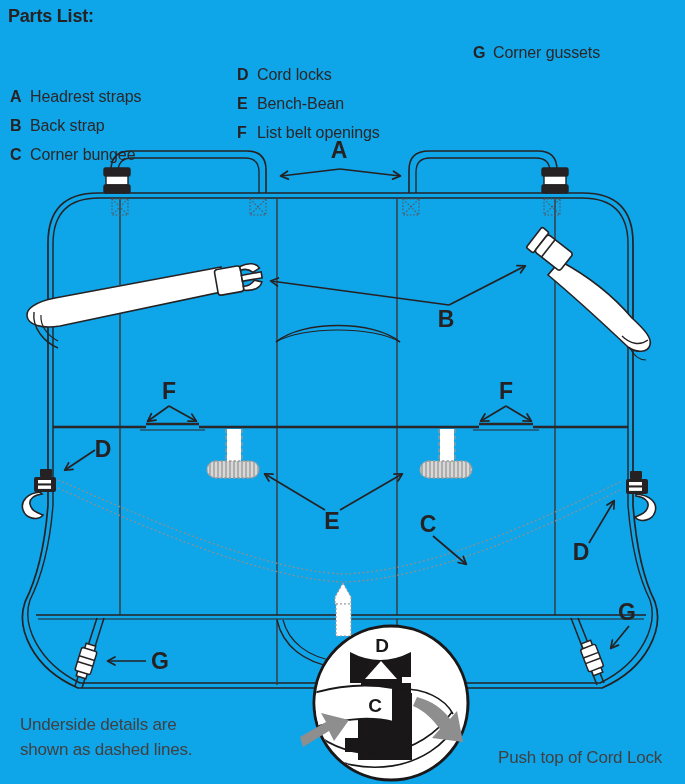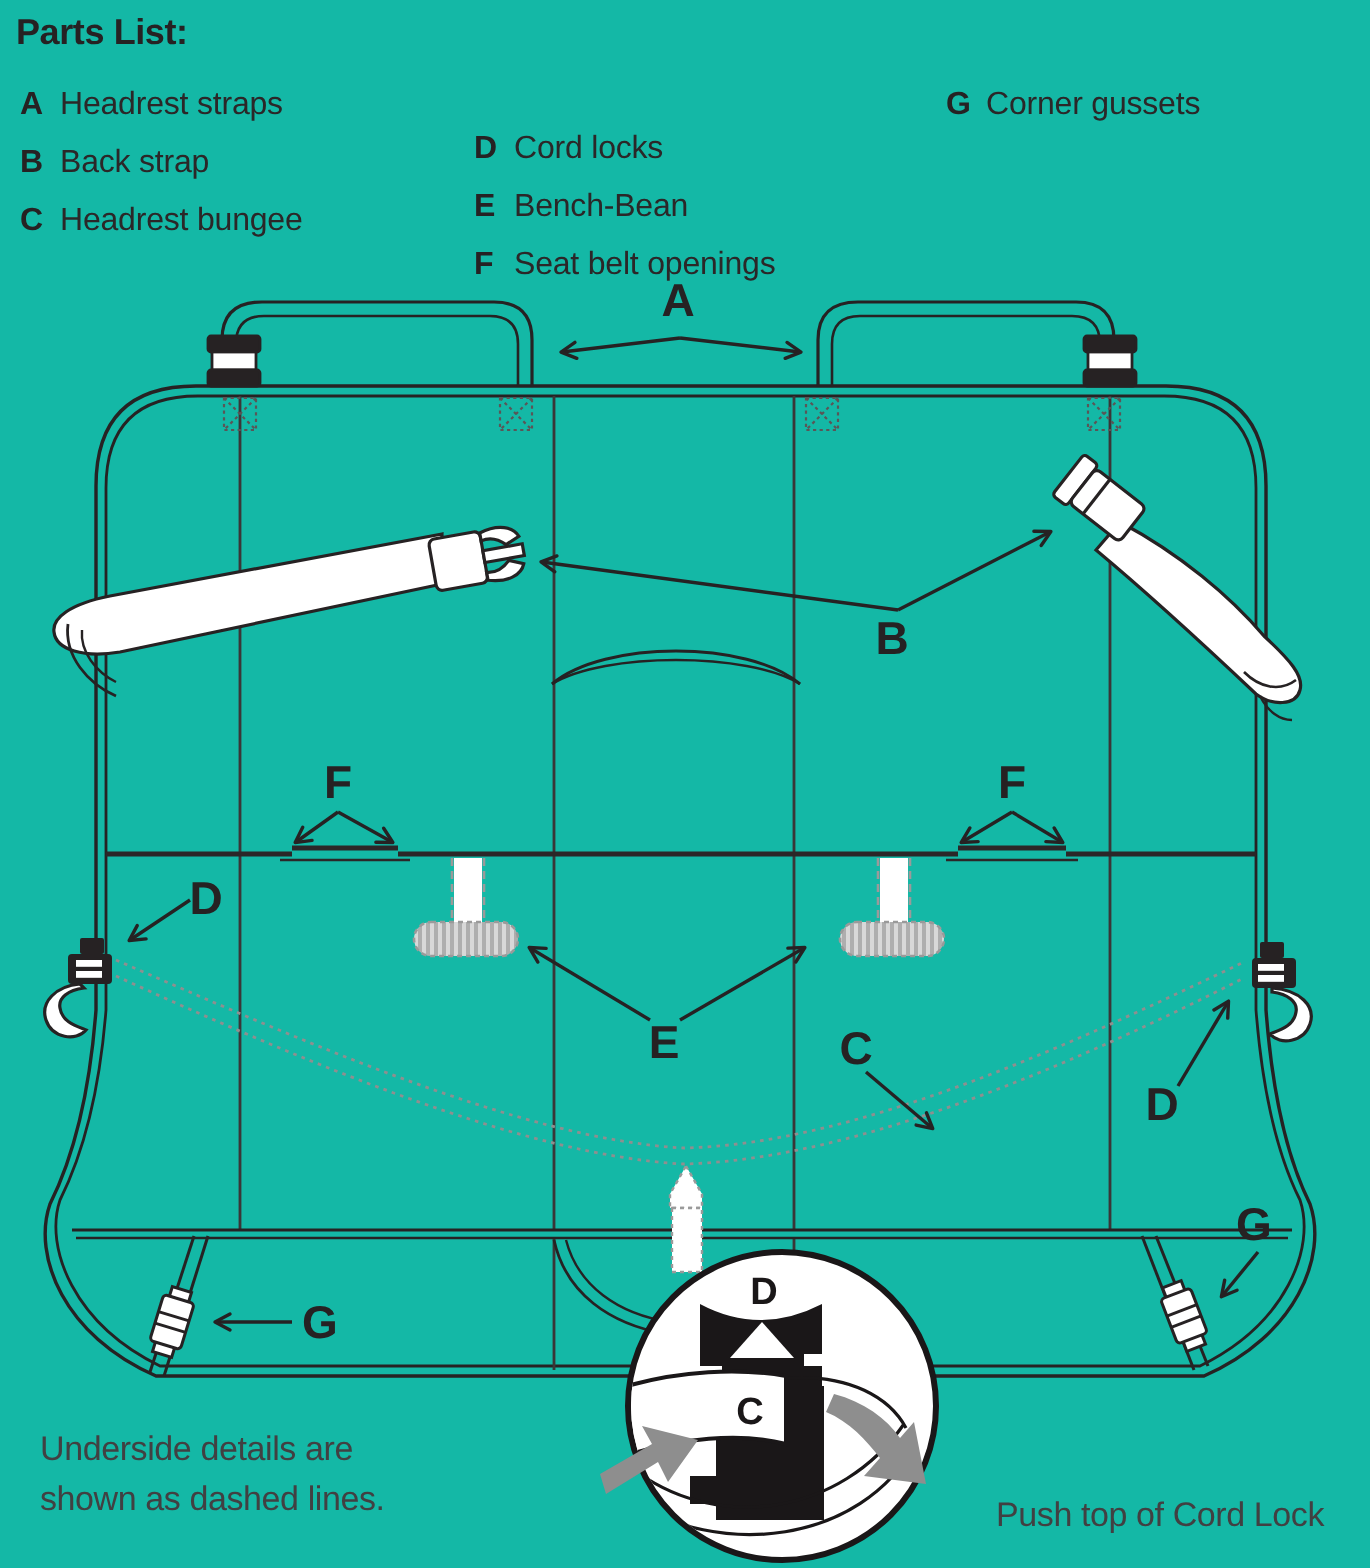--- a/index.html
+++ b/index.html
@@ -1,45 +1,45 @@
 <!DOCTYPE html>
 <html><head>
 <meta charset="utf-8">
 <style>
   html,body{margin:0;padding:0;background:#fff;}
-  .stage{position:relative;width:685px;height:784px;background:#14b8a6;overflow:hidden;
+  .stage{position:relative;width:685px;height:784px;background:#0ea5e9;overflow:hidden;
          font-family:"Liberation Sans",sans-serif;color:#262223;}
   .abs{position:absolute;}
   .title{font-size:18px;font-weight:bold;letter-spacing:-0.2px;color:#262223;}
   .plist-col{position:absolute;top:38px;}
   .prow{height:29px;line-height:29px;font-size:16px;white-space:nowrap;}
   .pkey{display:inline-block;font-weight:bold;width:20px;color:#262223;}
   .plabel{color:#2b2728;letter-spacing:-0.1px;}
   .caption{font-size:17px;line-height:25px;color:#414042;letter-spacing:-0.2px;}
   svg text{font-family:"Liberation Sans",sans-serif;}
   .callout{font-weight:bold;font-size:23px;fill:#262223;}
   .inset-letter{font-weight:bold;font-size:19px;fill:#1a1718;}
 </style>
 </head>
 <body>
 
 <div class="stage">
 
   <div class="abs title" style="left:8px;top:6px;">Parts List:</div>
 
-  <div class="plist-col" style="left:10px;">
+  <div class="plist-col" style="left:10px;margin-top:44px;">
     <div class="prow"><span class="pkey">A</span><span class="plabel">Headrest straps</span></div>
     <div class="prow"><span class="pkey">B</span><span class="plabel">Back strap</span></div>
-    <div class="prow"><span class="pkey">C</span><span class="plabel">Headrest bungee</span></div>
+    <div class="prow"><span class="pkey">C</span><span class="plabel">Corner bungee</span></div>
   </div>
 
   <div class="plist-col" style="left:237px;margin-top:22px;">
     <div class="prow"><span class="pkey">D</span><span class="plabel">Cord locks</span></div>
     <div class="prow"><span class="pkey">E</span><span class="plabel">Bench-Bean</span></div>
-    <div class="prow"><span class="pkey">F</span><span class="plabel">Seat belt openings</span></div>
+    <div class="prow"><span class="pkey">F</span><span class="plabel">List belt openings</span></div>
   </div>
 
   <div class="plist-col" style="left:473px;">
     <div class="prow"><span class="pkey">G</span><span class="plabel">Corner gussets</span></div>
   </div>
 
   <svg class="abs" style="left:0;top:0;" width="685" height="784" viewBox="0 0 685 784">
     <defs>
       <marker id="ah" viewBox="0 0 12 12" markerWidth="12" markerHeight="12" refX="9" refY="6" orient="auto" markerUnits="userSpaceOnUse">
         <path d="M2,2 L9.5,6 L2,10" fill="none" stroke="#262223" stroke-width="1.7" stroke-linecap="round" stroke-linejoin="round"></path>

